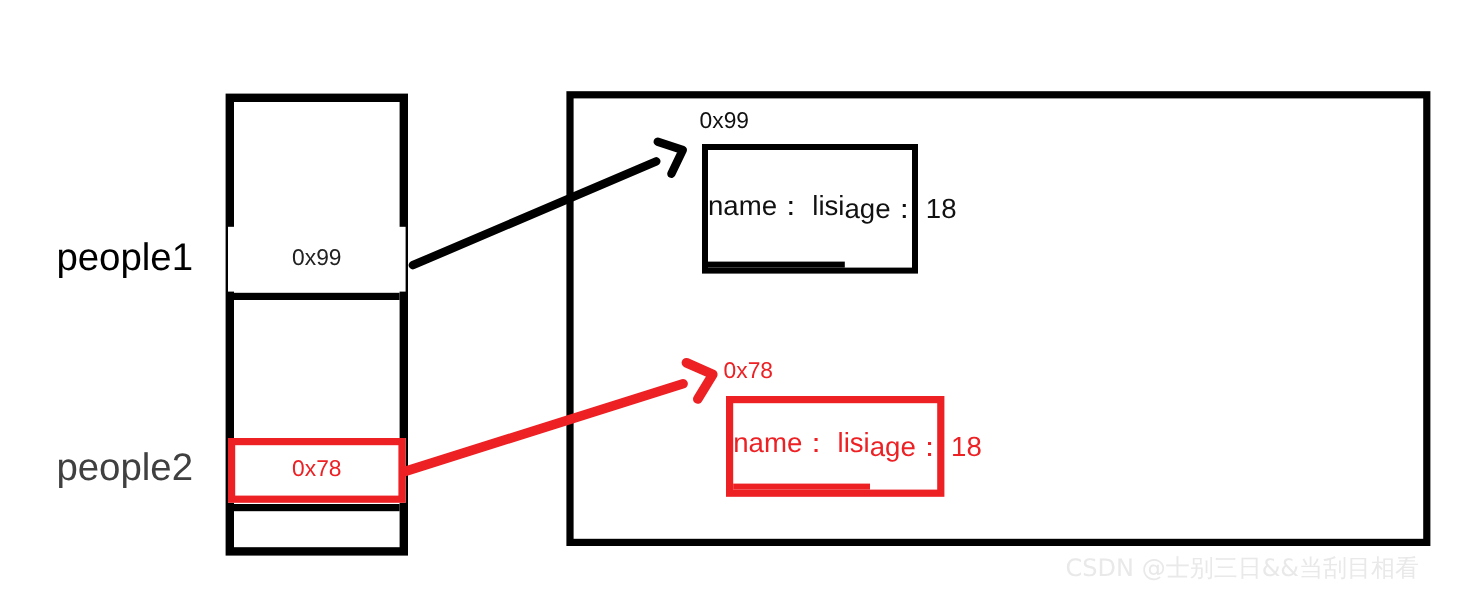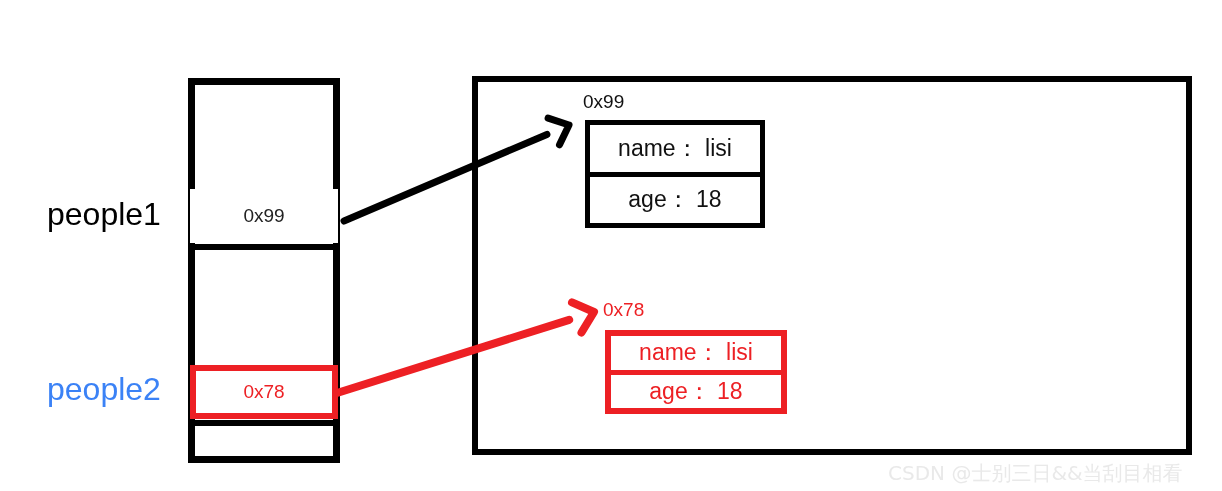--- a/index.html
+++ b/index.html
@@ -70,42 +70,42 @@
     white-space: nowrap;
   }
   .label-people1 {
     left: 47px;
     top: 196px;
     color: #000000;
   }
   .label-people2 {
     left: 47px;
     top: 371px;
-    color: #3b82f6;
+    color: #404040;
   }
 
   
   .heap-container {
     position: absolute;
     left: 472px;
     top: 76px;
     width: 720px;
     height: 379px;
     border: 6px solid #000000;
     box-sizing: border-box;
     background: #ffffff;
   }
 
   
   .obj-box {
     position: absolute;
     box-sizing: border-box;
     background: #ffffff;
     display: flex;
-    flex-direction: column;
+    flex-direction: row;
   }
   .obj-row {
     flex: 1;
     display: flex;
     align-items: center;
     justify-content: center;
     box-sizing: border-box;
     font-size: 23px;
     white-space: nowrap;
   }

